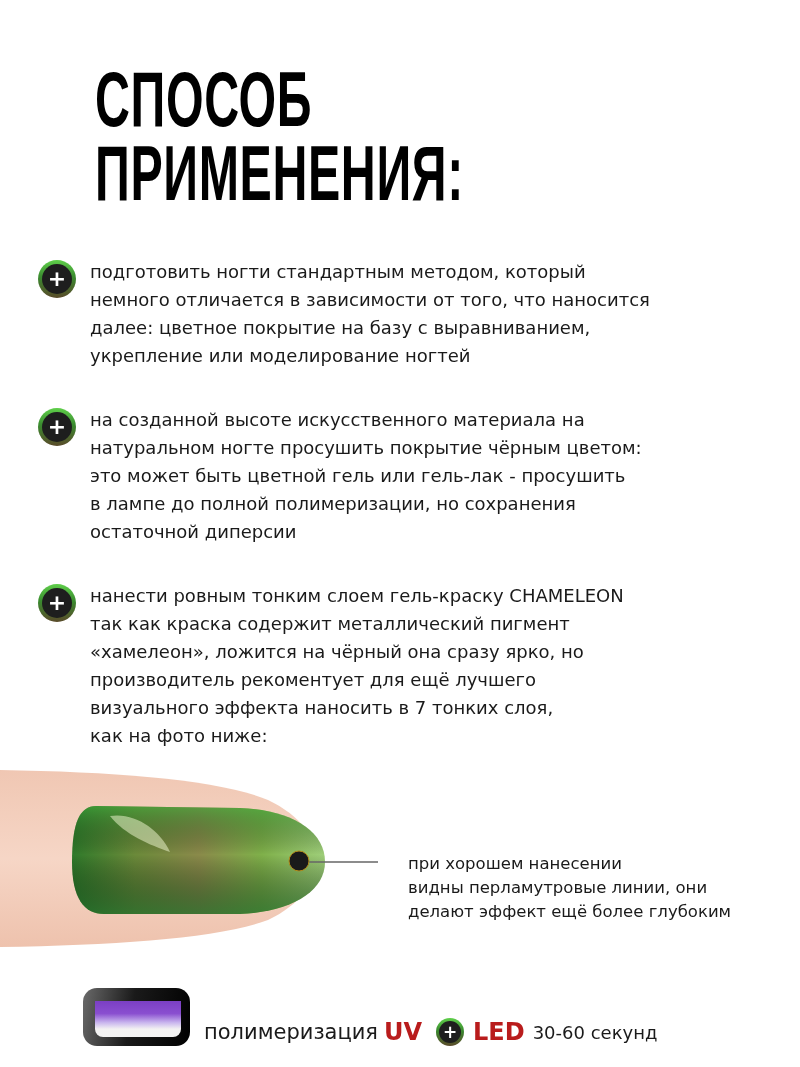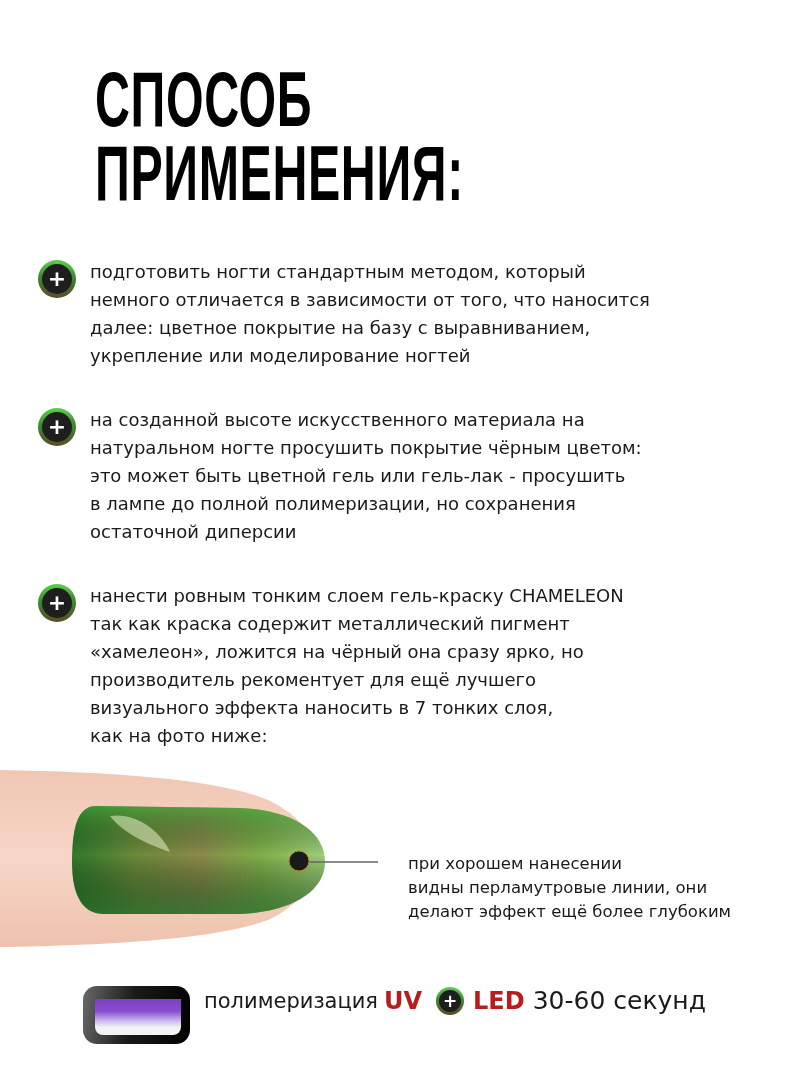--- a/index.html
+++ b/index.html
@@ -89,21 +89,21 @@
     white-space: pre-line;
     margin-left: 18px;
   }
 
   .footer {
     position: absolute;
     left: 83px;
     top: 986px;
     height: 60px;
     display: flex;
-    align-items: flex-start;
+    align-items: flex-end;
   }
   .lamp {
     width: 107px;
     height: 58px;
     border-radius: 14px;
     background: linear-gradient(100deg, #6a6a6a 0%, #1a1a1a 45%, #000 100%);
     position: relative;
   }
   .lamp-window {
     position: absolute;
@@ -138,21 +138,21 @@
     display: flex;
     align-items: center;
     justify-content: center;
   }
   .footer-bullet .bullet-inner {
     width: 22px;
     height: 22px;
     font-size: 17px;
     line-height: 22px;
   }
-  .footer-text .tail { margin-left: 8px; font-size: 25px; }
+  .footer-text .tail { margin-left: 8px; font-size: 18px; }
 </style>
 </head>
 <body>
 
 <h1 class="title">
   <span>СПОСОБ</span>
   <span>ПРИМЕНЕНИЯ:</span>
 </h1>
 
 <div class="step" style="top:258px;">

